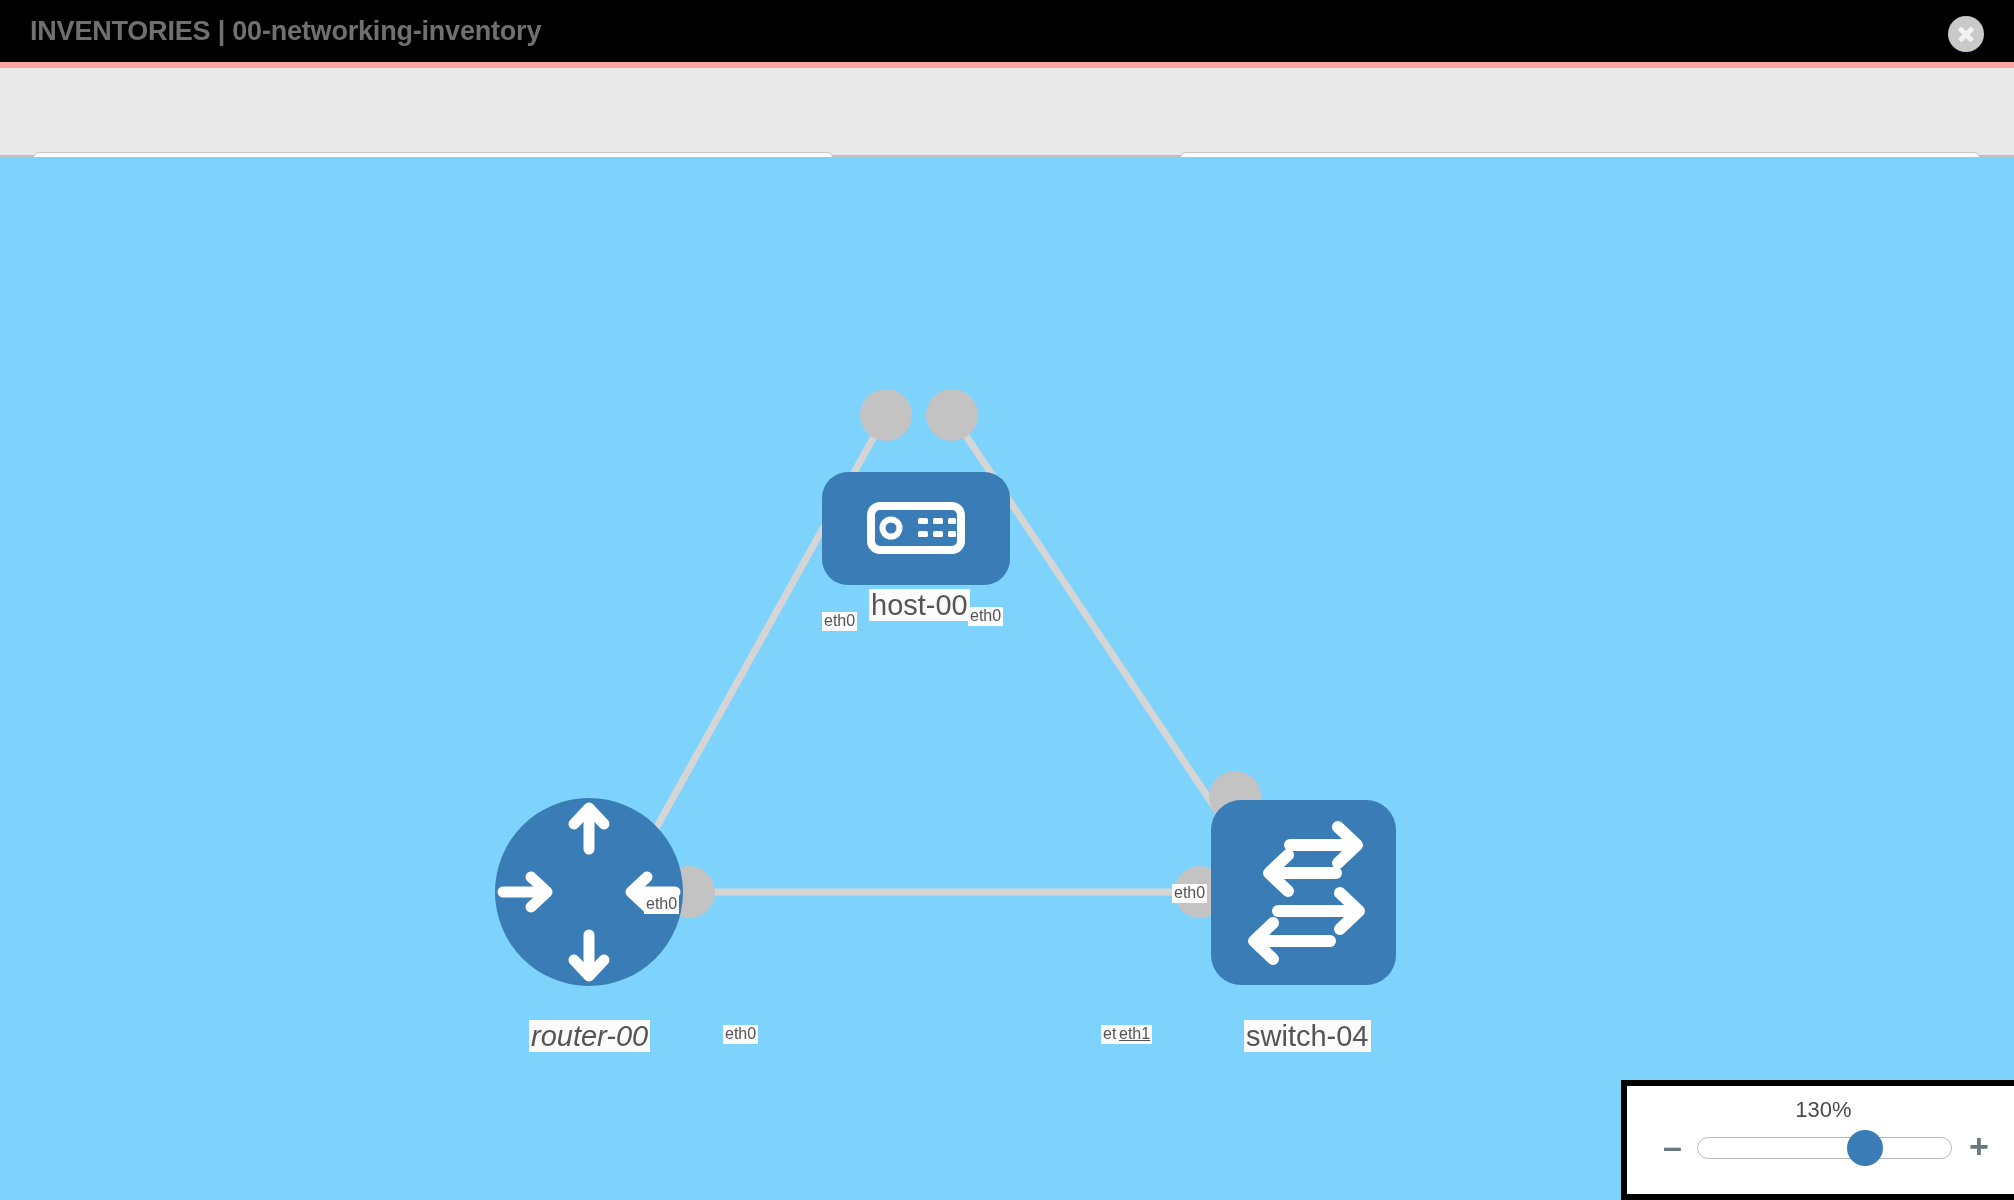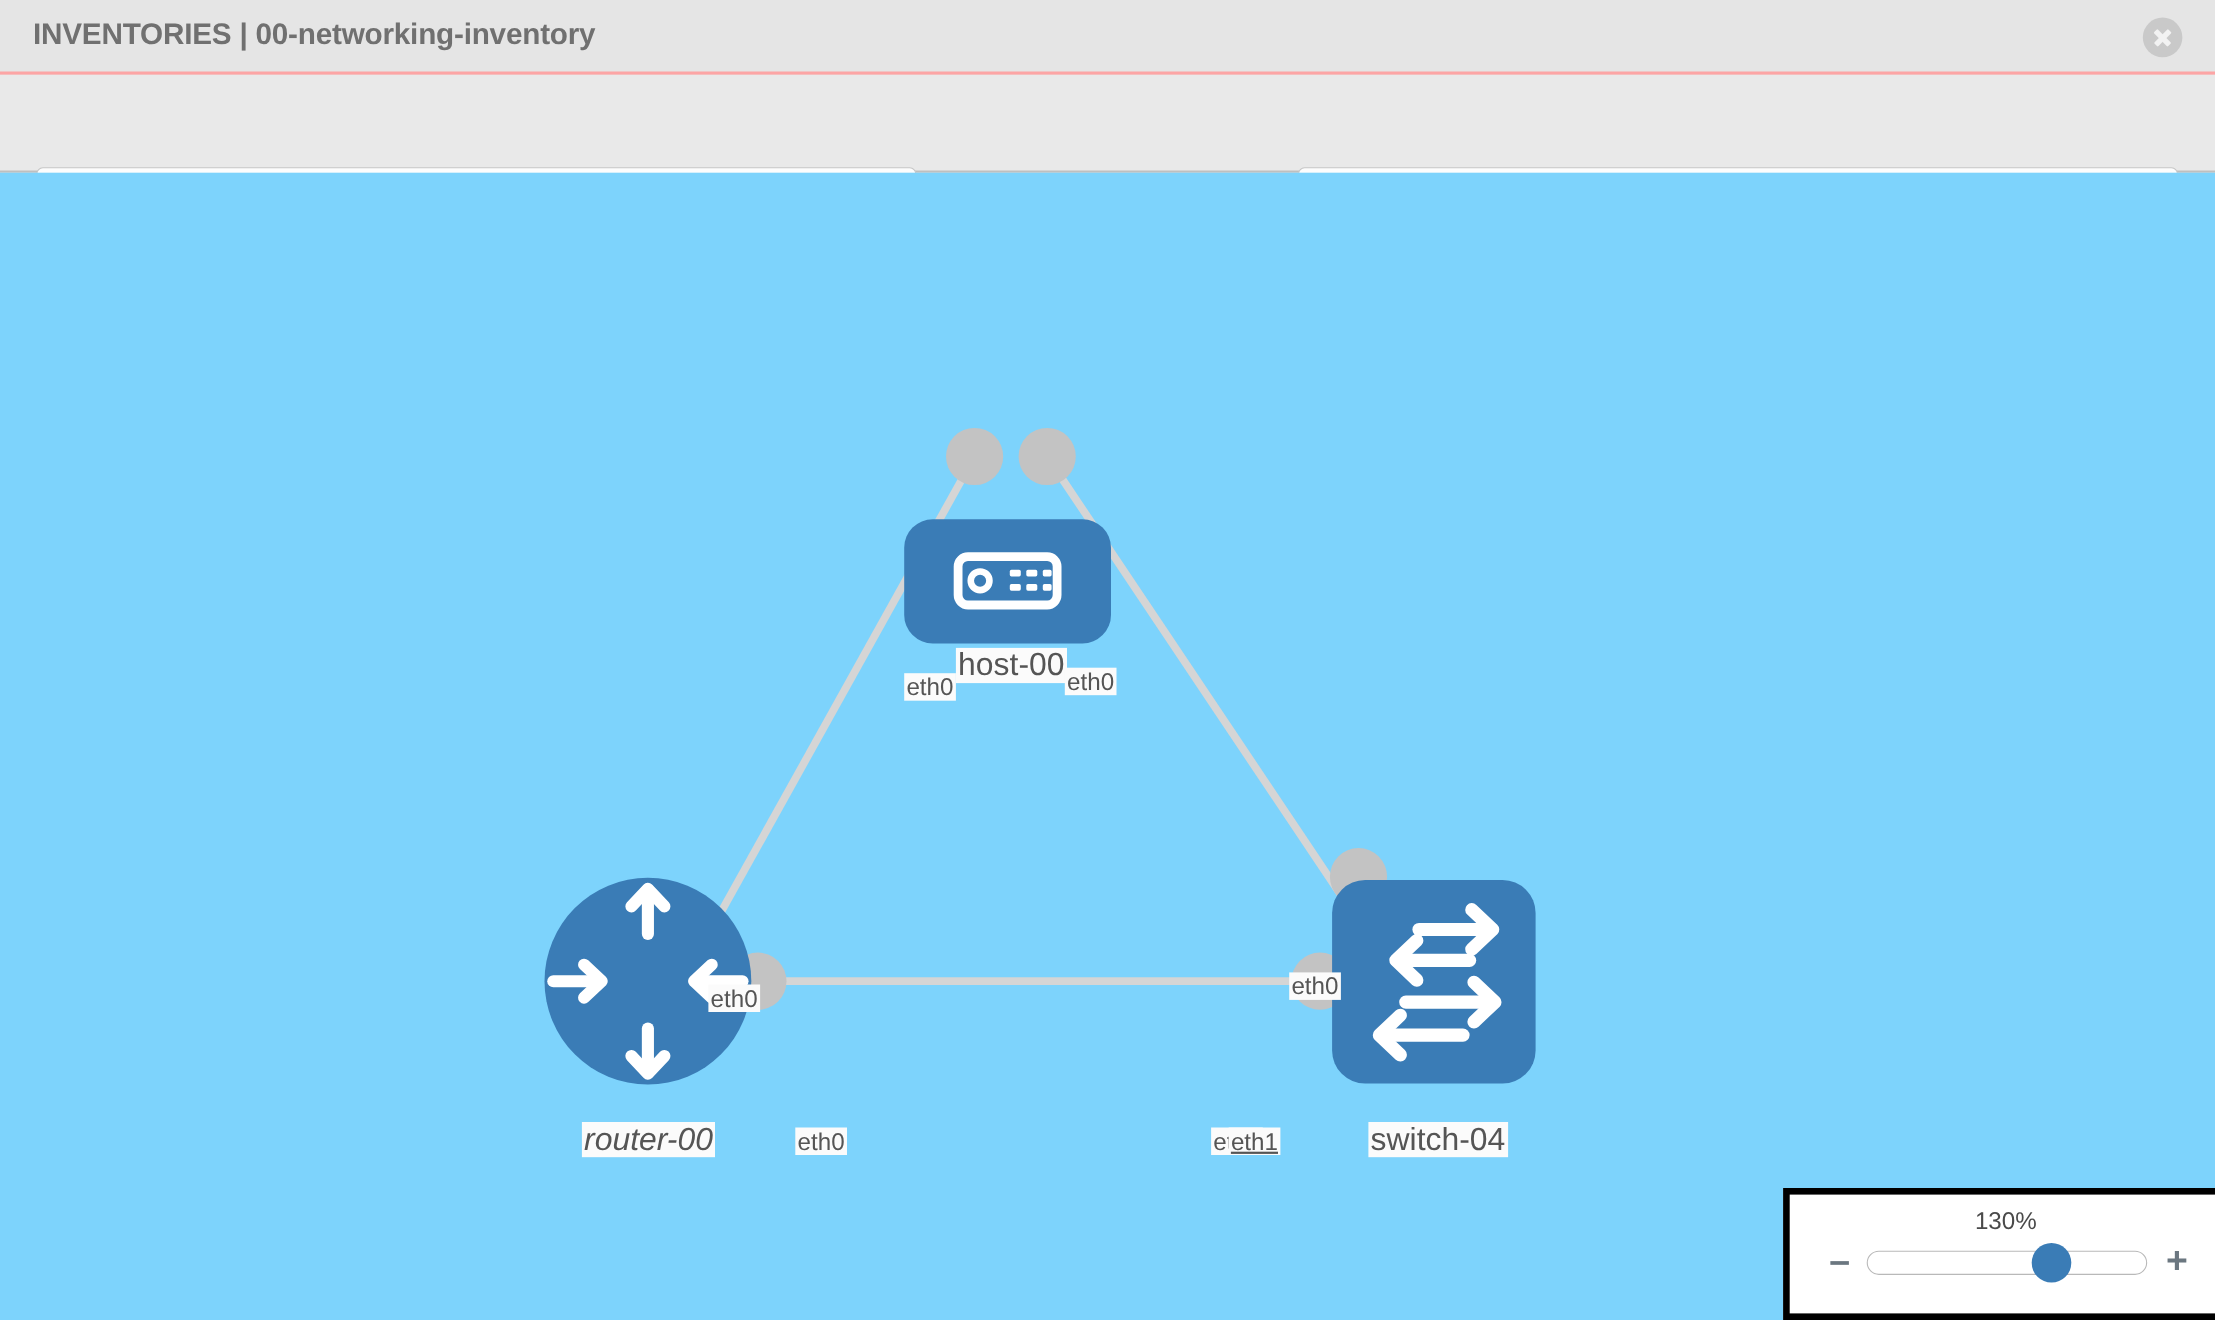--- a/index.html
+++ b/index.html
@@ -14,22 +14,22 @@
     overflow: hidden;
     position: relative;
   }
 
   
   .header {
     position: absolute;
     left: 0; top: 0;
     width: 2014px;
     height: 68px;
-    background: #e5e5e5;
-    border-bottom: 3px solid #fca5a5;
+    background: #000000;
+    border-bottom: 6px solid #fca5a5;
     box-sizing: border-box;
   }
   .page-title {
     position: absolute;
     left: 30px;
     top: 16px;
     font-size: 27px;
     font-weight: bold;
     color: #707070;
     letter-spacing: -0.2px;
@@ -131,21 +131,21 @@
   .node-label {
     position: absolute;
     background: #fbfbfb;
     color: #555555;
     white-space: nowrap;
     line-height: 1.05;
     padding: 1px 2px;
     pointer-events: none;
   }
   .name-label { font-size: 29px; }
-  .iface-label { font-size: 22px; }
+  .iface-label { font-size: 16px; }
 
   
   .zoom-panel {
     position: absolute;
     left: 1621px;
     top: 1080px;
     width: 443px;
     height: 120px;
     background: #ffffff;
     border: 6px solid #000000;

